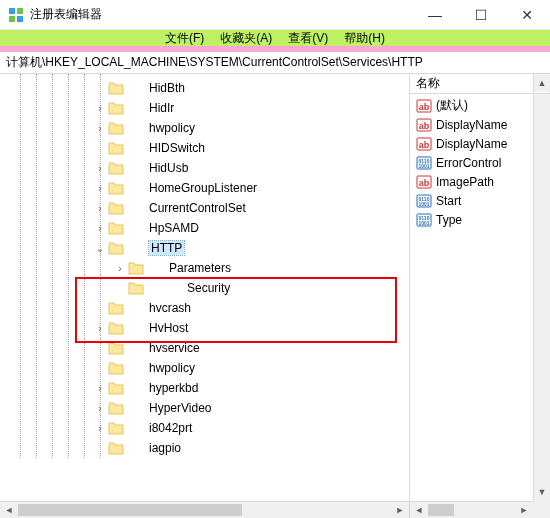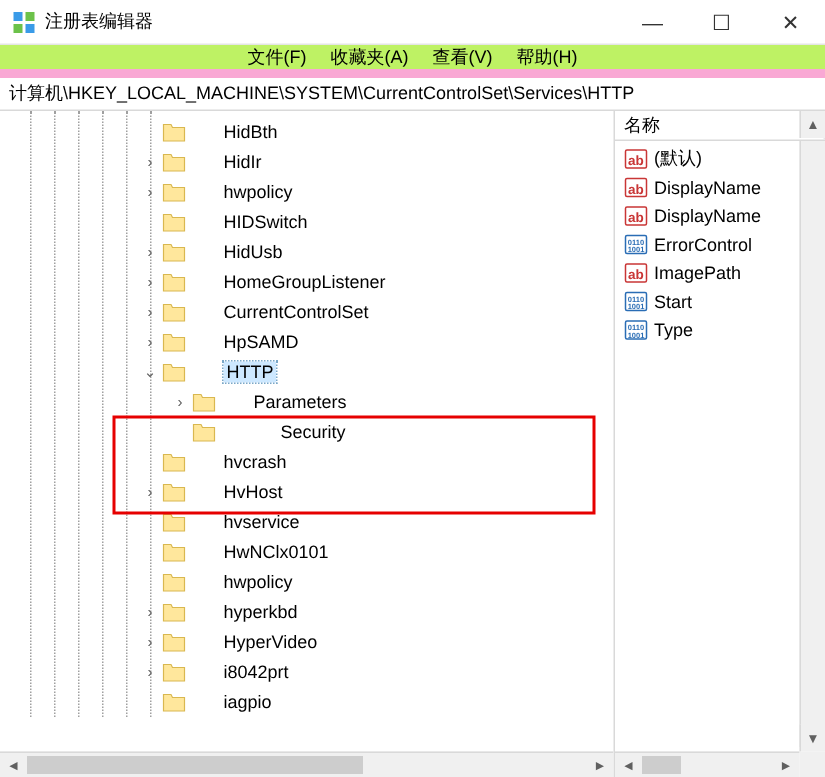--- a/index.html
+++ b/index.html
@@ -194,27 +194,20 @@
           <span class="folder-icon"><svg viewBox="0 0 16 14">
               <path d="M1 3 L1 13 L15 13 L15 4 L7 4 L6 2 L1 2 Z" fill="#ffe79c" stroke="#d9b850" stroke-width="0.8"></path>
             </svg></span>
           <span class="node-label">hvservice</span>
         </div>
         <div class="tree-row" style="padding-left: 108px;">
           <span class="expander" style="position: absolute; left: 94px;"></span>
           <span class="folder-icon"><svg viewBox="0 0 16 14">
               <path d="M1 3 L1 13 L15 13 L15 4 L7 4 L6 2 L1 2 Z" fill="#ffe79c" stroke="#d9b850" stroke-width="0.8"></path>
             </svg></span>
-          <span class="node-label">HwNClx0101</span>
-        </div>
-        <div class="tree-row" style="padding-left: 108px;">
-          <span class="expander" style="position: absolute; left: 94px;"></span>
-          <span class="folder-icon"><svg viewBox="0 0 16 14">
-              <path d="M1 3 L1 13 L15 13 L15 4 L7 4 L6 2 L1 2 Z" fill="#ffe79c" stroke="#d9b850" stroke-width="0.8"></path>
-            </svg></span>
           <span class="node-label">hwpolicy</span>
         </div>
         <div class="tree-row" style="padding-left: 108px;">
           <span class="expander" style="position: absolute; left: 94px;">›</span>
           <span class="folder-icon"><svg viewBox="0 0 16 14">
               <path d="M1 3 L1 13 L15 13 L15 4 L7 4 L6 2 L1 2 Z" fill="#ffe79c" stroke="#d9b850" stroke-width="0.8"></path>
             </svg></span>
           <span class="node-label">hyperkbd</span>
         </div>
         <div class="tree-row" style="padding-left: 108px;">

